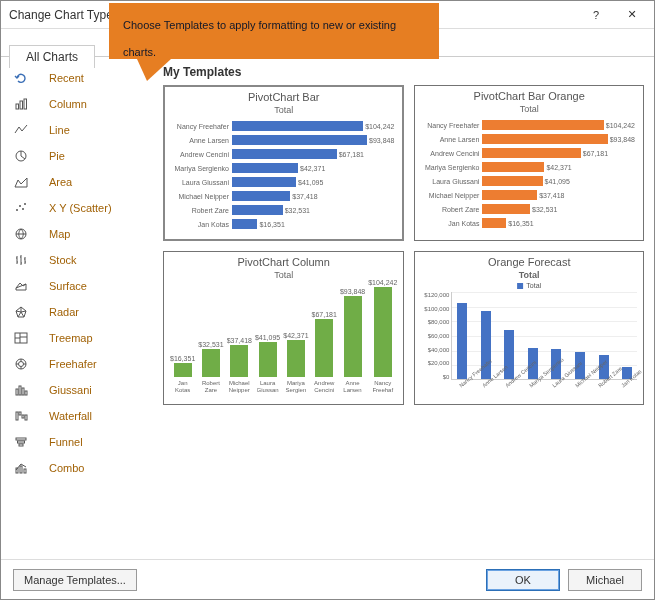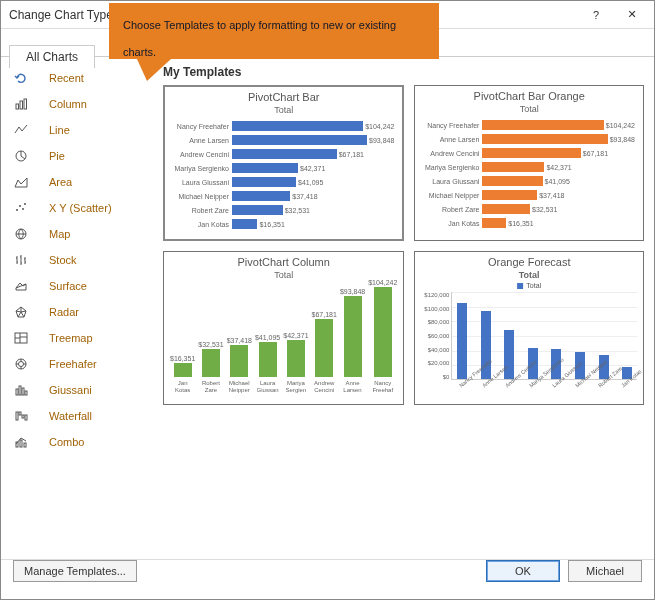--- a/index.html
+++ b/index.html
@@ -39,21 +39,21 @@
     .forecast-legend{position:absolute;left:50%;top:0;transform:translateX(-50%);font-size:7px;color:#555}
     .forecast-legend::before{content:"";display:inline-block;width:6px;height:6px;background:#4472c4;margin-right:3px;vertical-align:middle}
     .forecast-yaxis{position:absolute;left:0;top:10px;bottom:18px;width:30px;display:flex;flex-direction:column;justify-content:space-between}
     .forecast-yaxis span{font-size:6px;color:#666;text-align:right}
     .forecast-bars{position:absolute;left:32px;right:2px;top:10px;bottom:18px;display:flex;align-items:flex-end;justify-content:space-around;gap:4px;border-bottom:1px solid #ccc;border-left:1px solid #ccc}
     .forecast-grid{position:absolute;left:32px;right:2px;top:10px;bottom:18px;display:flex;flex-direction:column;pointer-events:none}
     .forecast-grid div{flex:1;border-top:1px solid #eee}
     .forecast-bar{width:10px;background:#4472c4}
     .forecast-cats{position:absolute;left:32px;right:2px;bottom:0;height:16px;display:flex;justify-content:space-around}
     .forecast-cats span{font-size:5.5px;color:#666;transform:rotate(-40deg);transform-origin:top left;width:10px;white-space:nowrap;position:relative;top:2px}
-    .footer{height:40px;border-top:1px solid #ddd;display:flex;padding:0 12px;gap:8px}
+    .footer{height:40px;border-top:1px solid #ddd;display:flex;align-items:center;padding:0 12px;gap:8px}
     .footer-spacer{flex:1}
     .btn{min-width:74px;height:22px;border:1px solid #999;background:#f4f4f4;font-size:11px;color:#333;padding:0 10px;cursor:pointer}
     .btn.primary{border:1px solid #2c6fb7;background:#eaf2fb;box-shadow:inset 0 0 0 1px #6aa2e2}
   </style>
 </head>
 <body>
 
 <div class="titlebar">
   <span class="titlebar-text">Change Chart Type</span>
   <span class="titlebar-spacer"></span>
@@ -196,20 +196,30 @@
     <div class="side-item">
         <span class="side-icon">
           <svg width="14" height="14" viewBox="0 0 14 14">
             <rect x="2" y="3" width="2" height="8" fill="none" stroke="#555"></rect>
             <rect x="5" y="3" width="2" height="3" fill="none" stroke="#555"></rect>
             <rect x="8" y="6" width="2" height="3" fill="none" stroke="#555"></rect>
             <rect x="11" y="6" width="2" height="5" fill="none" stroke="#555"></rect>
           </svg>
         </span>
         <span>Waterfall</span>
+      </div>
+    <div class="side-item">
+        <span class="side-icon">
+          <svg width="14" height="14" viewBox="0 0 14 14">
+            <rect x="2" y="3" width="10" height="2" fill="none" stroke="#555"></rect>
+            <rect x="3.5" y="6" width="7" height="2" fill="none" stroke="#555"></rect>
+            <rect x="5" y="9" width="4" height="2" fill="none" stroke="#555"></rect>
+          </svg>
+        </span>
+        <span>Funnel</span>
       </div>
     <div class="side-item">
         <span class="side-icon">
           <svg width="14" height="14" viewBox="0 0 14 14">
             <rect x="2" y="7" width="2" height="5" fill="none" stroke="#555"></rect>
             <rect x="6" y="5" width="2" height="7" fill="none" stroke="#555"></rect>
             <rect x="10" y="8" width="2" height="4" fill="none" stroke="#555"></rect>
             <path d="M2 9 L7 3 L12 6" fill="none" stroke="#555"></path>
           </svg>
         </span>

